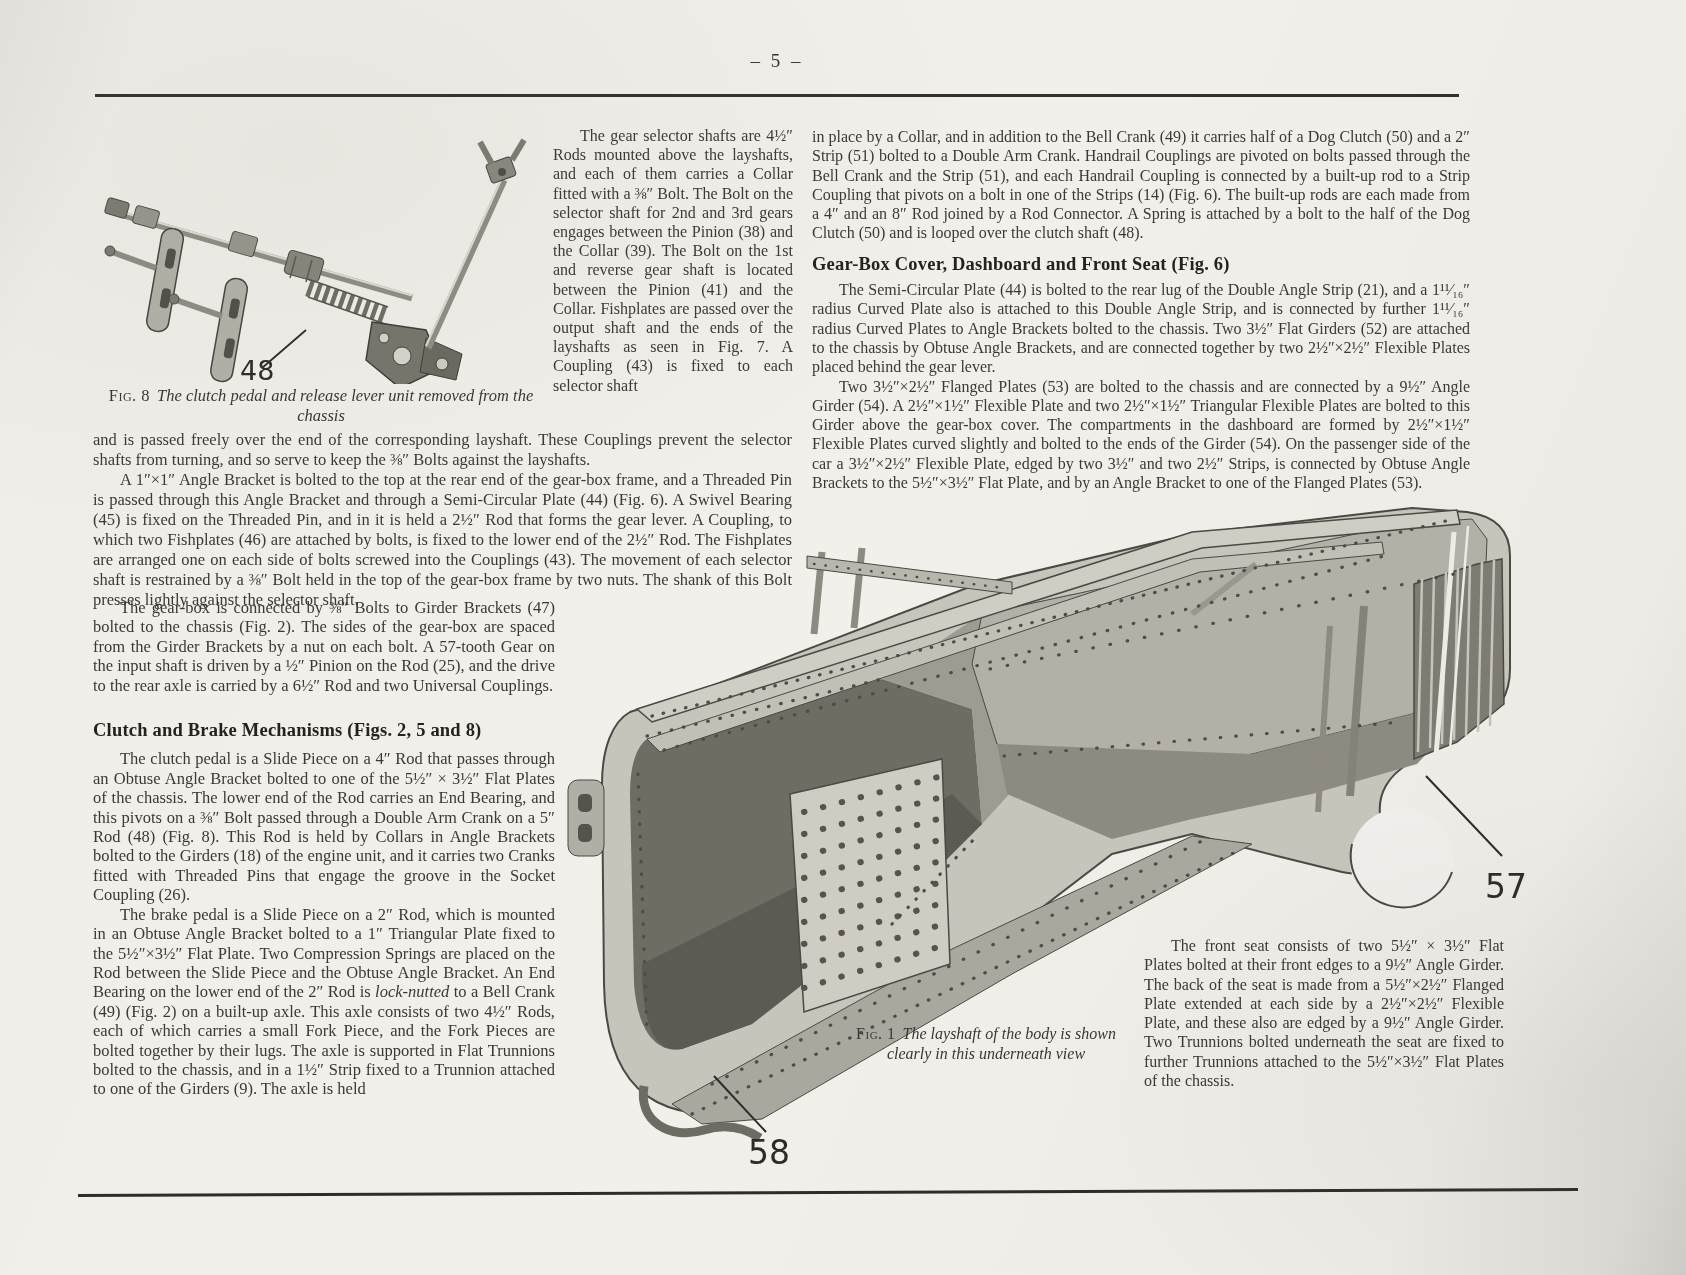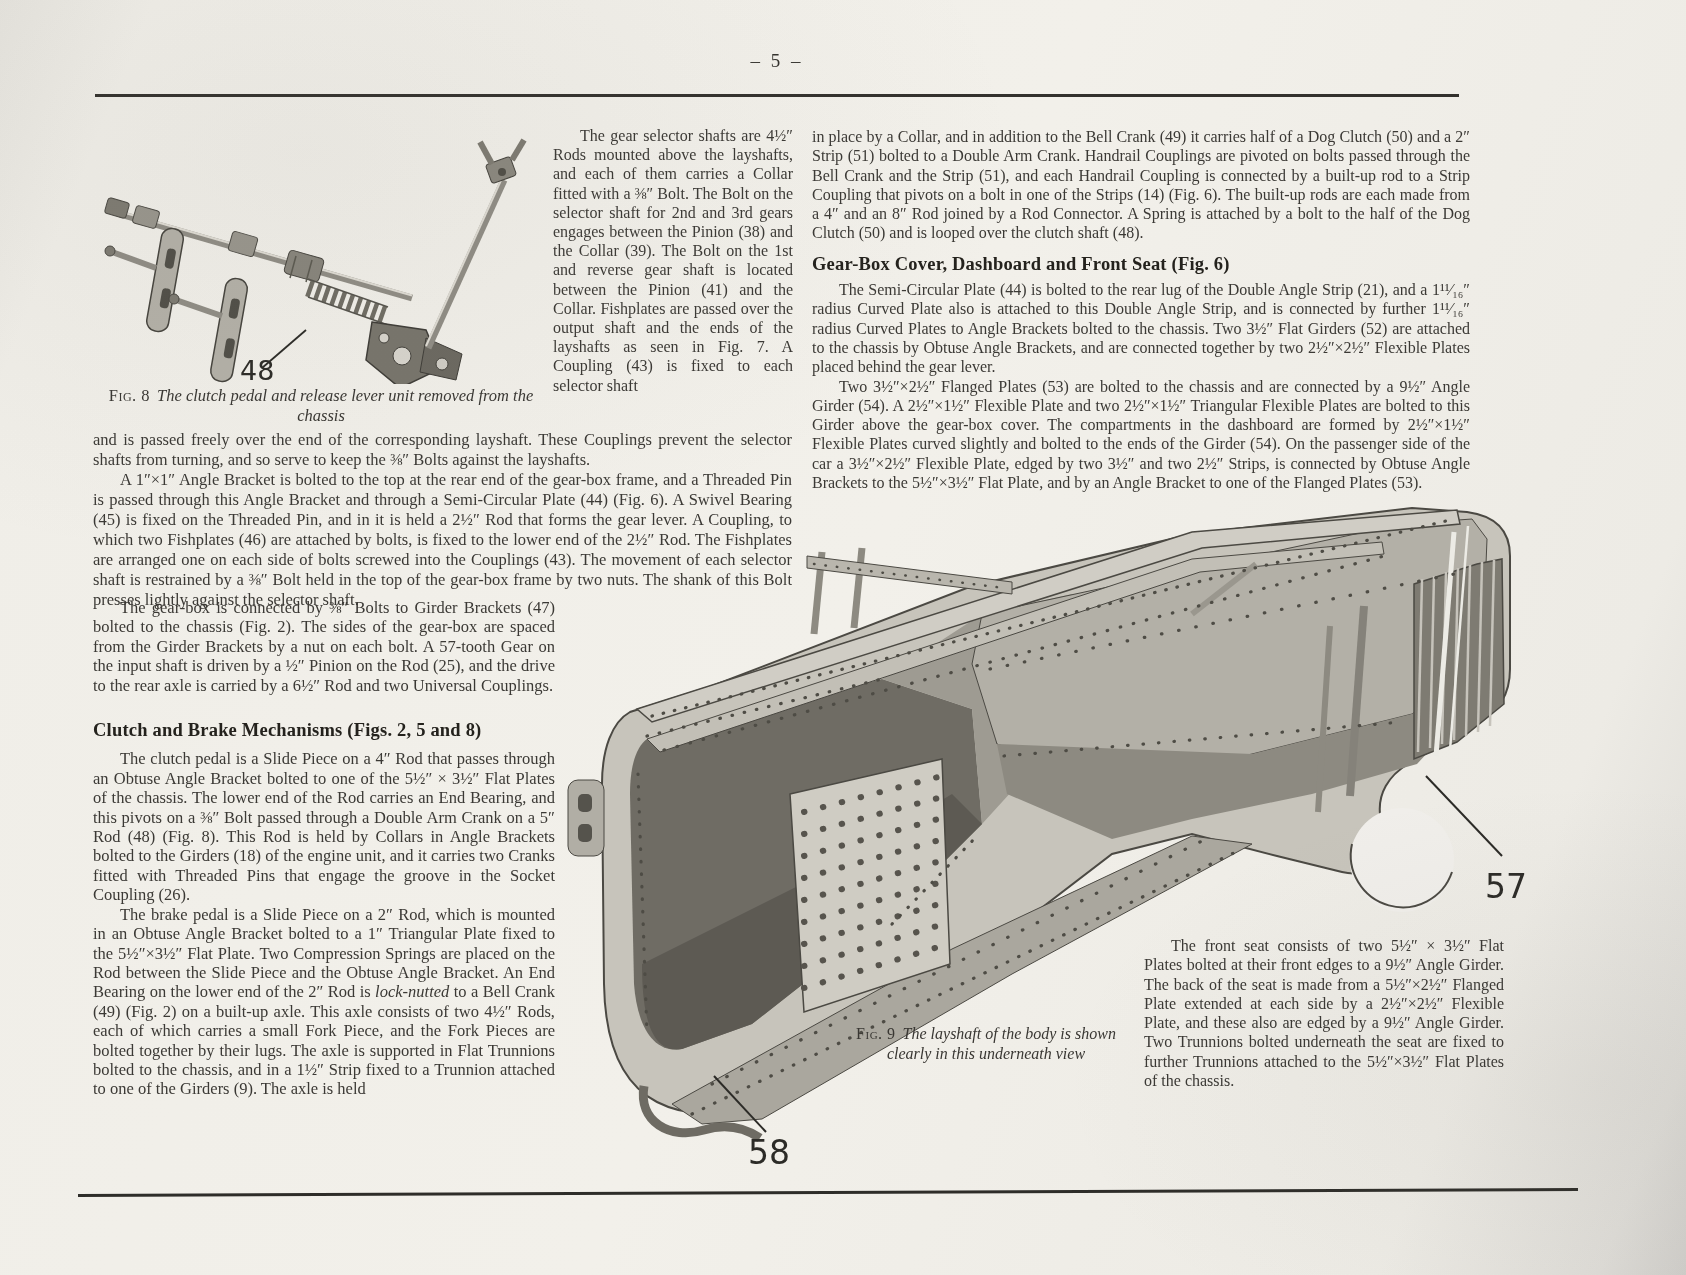--- a/index.html
+++ b/index.html
@@ -200,21 +200,21 @@
       </g>
       <path d="M 92,622 C 86,658 118,676 152,666 C 178,658 196,666 208,674" stroke="#6e6b63" stroke-width="9" fill="none"></path>
       <line x1="874" y1="312" x2="950" y2="392" stroke="#2c2b27" stroke-width="2"></line>
       <text x="933" y="434" font-size="33" class="partnum">57</text>
       <line x1="162" y1="612" x2="214" y2="668" stroke="#2c2b27" stroke-width="2"></line>
       <text x="196" y="700" font-size="33" class="partnum">58</text>
     </svg>
   </figure>
 
   <div class="fig9cap caption">
-    <span class="figlab">Fig. 9</span><span class="capit">The layshaft of the body is shown clearly in this underneath view</span>
+    <span class="figlab">Fig. 1</span><span class="capit">The layshaft of the body is shown clearly in this underneath view</span>
   </div>
 
   <div class="seat-para">
     <p class="ind">The front seat consists of two 5½″ × 3½″ Flat Plates bolted at their front edges to a 9½″ Angle Girder. The back of the seat is made from a 5½″×2½″ Flanged Plate extended at each side by a 2½″×2½″ Flexible Plate, and these also are edged by a 9½″ Angle Girder. Two Trunnions bolted underneath the seat are fixed to further Trunnions attached to the 5½″×3½″ Flat Plates of the chassis.</p>
   </div>
 
   <div class="rule rule-bottom"></div>
 </div>
 
 </body></html>

